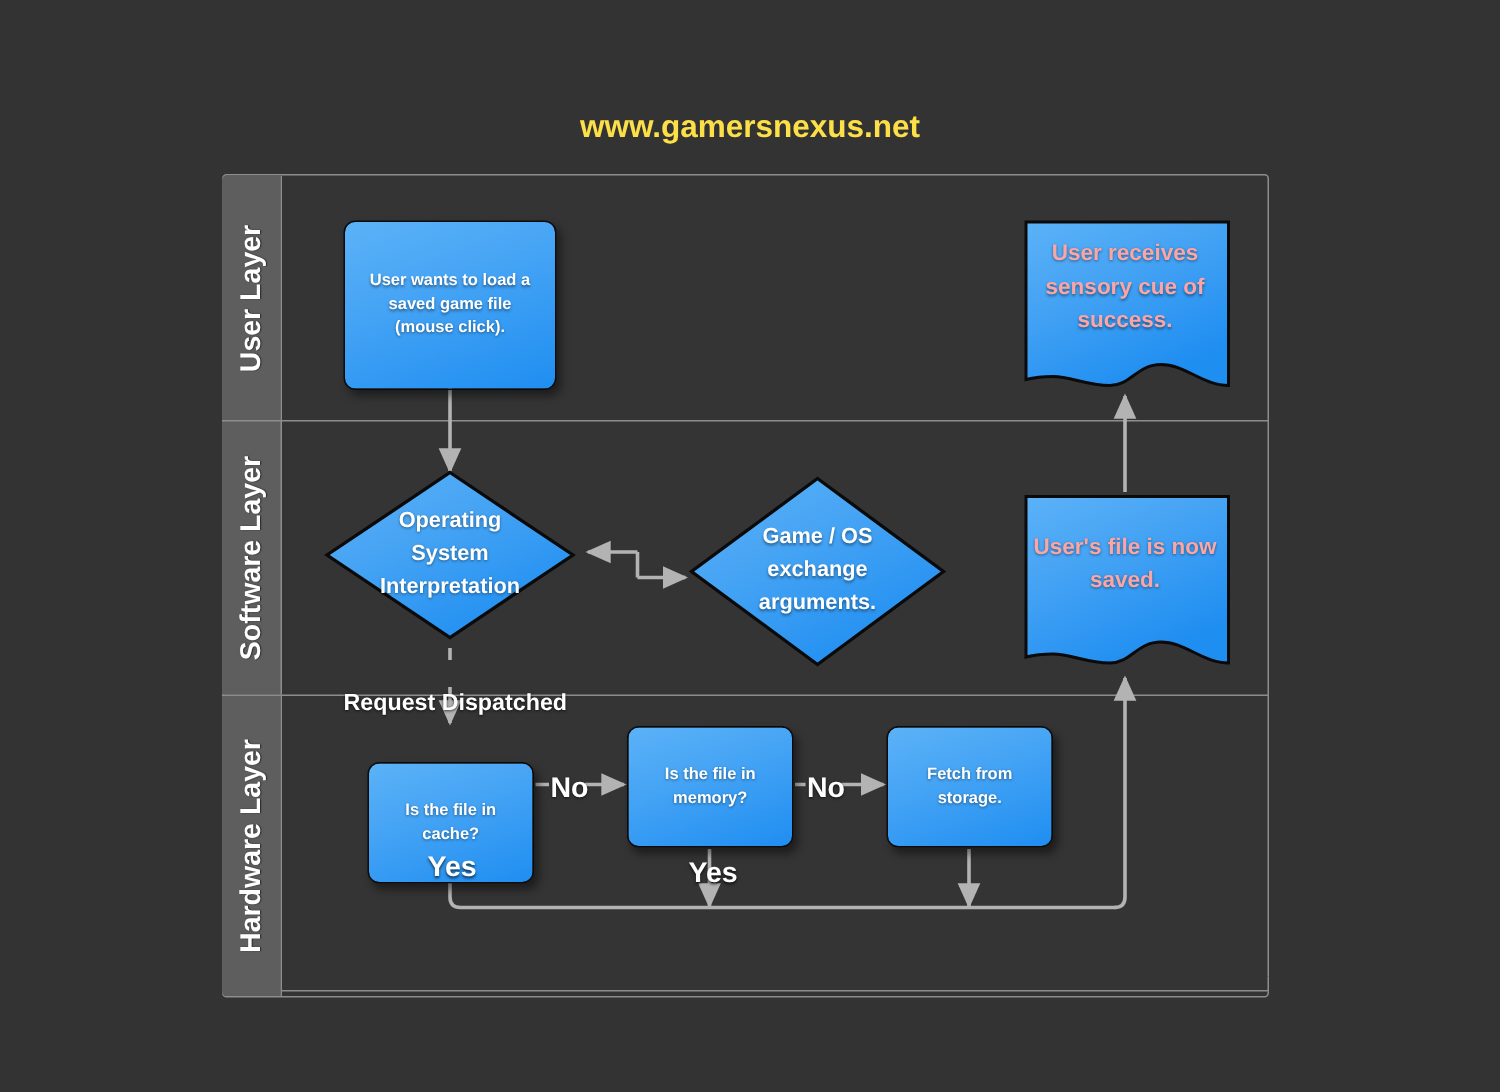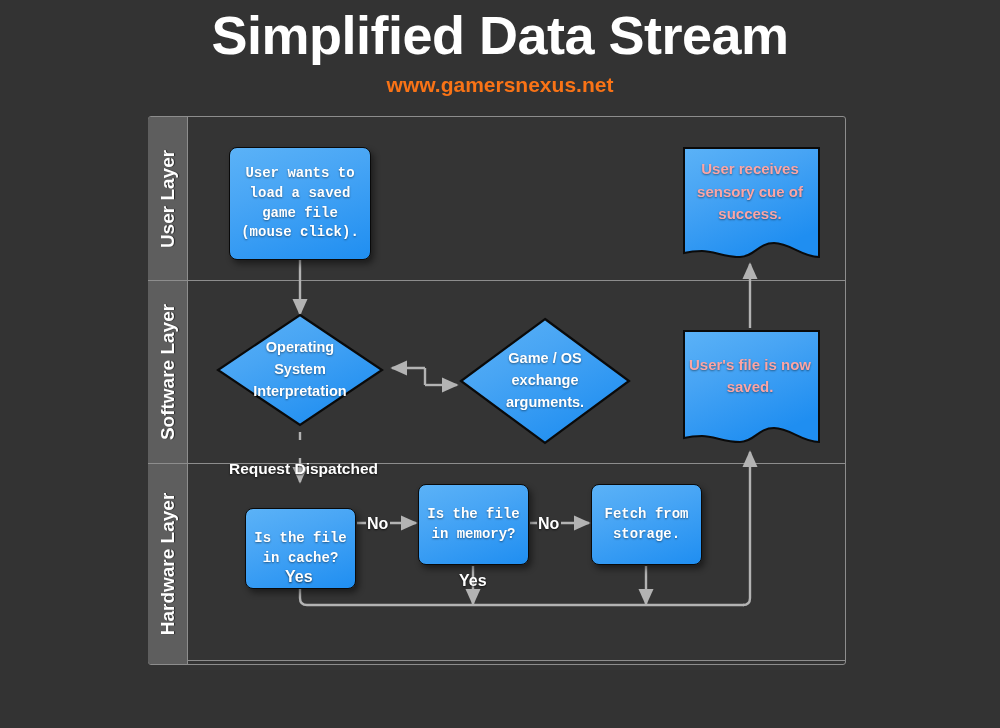--- a/index.html
+++ b/index.html
@@ -15,21 +15,21 @@
   
   .title{
     position:absolute;left:0;top:4px;width:1000px;
     text-align:center;
     font-size:54px;font-weight:bold;color:#ffffff;
     letter-spacing:-0.5px;
   }
   .subtitle{
     position:absolute;left:0;top:73px;width:1000px;
     text-align:center;
-    font-size:21px;font-weight:bold;color:#f97316;
+    font-size:21px;font-weight:bold;color:#fde047;
   }
 
   
   .frame{
     position:absolute;left:148px;top:116px;width:698px;height:549px;
     border:1px solid #8d8d8d;
     box-sizing:border-box;
     background:#343434;
     border-radius:3px;
   }
@@ -66,24 +66,23 @@
     text-align:center;
     display:flex;align-items:center;justify-content:center;
     text-shadow:0 1px 2px rgba(0,0,0,.45);
     line-height:1.42;
   }
   .box{
     border-radius:8px;
     border:1.5px solid #0a0a0a;
     background:linear-gradient(160deg,#5bb2f7 0%,#49a6f5 35%,#1f8ef1 100%);
     box-shadow:3px 4px 6px rgba(0,0,0,.45);
-    font-size:14px;
+    font-size:11px;
     padding:4px 8px;
     box-sizing:border-box;
-    font-family:Liberation Mono, monospace;
   }
   .diamond-wrap{position:absolute;}
   .diamond-wrap svg{position:absolute;left:0;top:0;overflow:visible;}
   .diamond-wrap .dlabel{
     position:absolute;left:0;top:0;width:100%;height:100%;
     display:flex;align-items:center;justify-content:center;
     color:#fff;font-weight:bold;font-size:14.5px;text-align:center;
     text-shadow:0 1px 2px rgba(0,0,0,.45);
     line-height:1.5;
     pointer-events:none;
@@ -96,34 +95,33 @@
     color:#fca5a5;font-weight:bold;font-size:15px;text-align:center;
     text-shadow:0 1px 2px rgba(0,0,0,.45);
     line-height:1.5;
     padding-bottom:22px;box-sizing:border-box;
     pointer-events:none;
   }
 
   
   .edge-label{
     position:absolute;
-    color:#ffffff;font-weight:bold;font-size:16px;
+    color:#ffffff;font-weight:bold;font-size:19px;
     text-shadow:0 1px 2px rgba(0,0,0,.7);
     white-space:nowrap;
   }
   .edge-label.big{font-size:15.5px;}
 
   #connectors{position:absolute;left:0;top:0;width:1000px;height:728px;pointer-events:none;}
 </style>
 </head>
 <body>
 
 <div id="stage">
 
-  <div class="title">Simplified Data Stream</div>
   <div class="subtitle">www.gamersnexus.net</div>
 
   <div class="frame"></div>
   <div class="frame-inner-band"></div>
 
   <div class="lane-header" style="top:117px;height:163px;border-top-left-radius:3px;">
     <span>User Layer</span>
   </div>
   <div class="lane-header" style="top:280px;height:183px;">
     <span>Software Layer</span>

